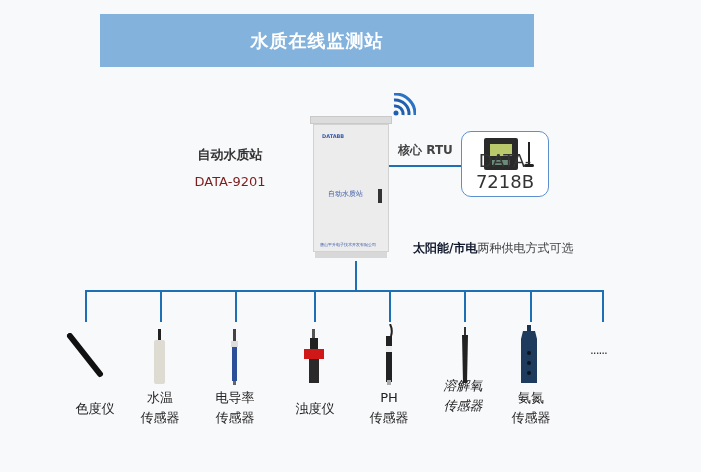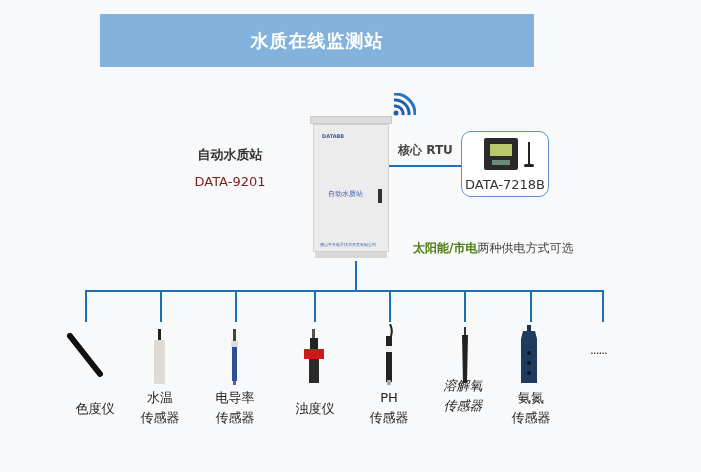--- a/index.html
+++ b/index.html
@@ -33,24 +33,24 @@
   .rtu-label { left:398px; top:142px; font-size:12px; color:#444;font-weight:bold; }
   .rtu-box {
     left:461px; top:131px; width:88px; height:66px; border:1.5px solid #5b8fd0; border-radius:10px;
     box-sizing:border-box; background:#fff;
   }
   .rtu-device { position:absolute; left:22px; top:6px; width:34px; height:32px; background:#2a2a2a; border-radius:2px; }
   .rtu-screen { position:absolute; left:6px; top:6px; width:22px; height:12px; background:#b8c86a; }
   .rtu-plate { position:absolute; left:8px; top:22px; width:18px; height:5px; background:#6a8a7a; }
   .rtu-antenna { position:absolute; left:66px; top:10px; width:2px; height:24px; background:#222; }
   .rtu-antenna-base { position:absolute; left:62px; top:32px; width:10px; height:3px; background:#222; border-radius:2px; }
-  .rtu-model { position:absolute; left:0; bottom:4px; width:100%; text-align:center; font-size:13px; color:#333; }
+  .rtu-model { position:absolute; left:0; bottom:4px; width:100%; text-align:center; font-size:18px; color:#333; }
 
   .power-text { left:413px; top:240px; font-size:12px; color:#444; }
-  .power-text b { color:#4d7c0f; }
+  .power-text b { color:#0f172a; }
 
   .line { position:absolute; background:#1f6fb5; }
 
   .sensor { position:absolute; text-align:center; font-size:13px; color:#222; line-height:20px; }
   .sensor-img { position:absolute; }
   .ellipsis { left:590px; top:343px; font-size:12px; color:#333; letter-spacing:-1px; }
 </style>
 </head>
 <body>
 

